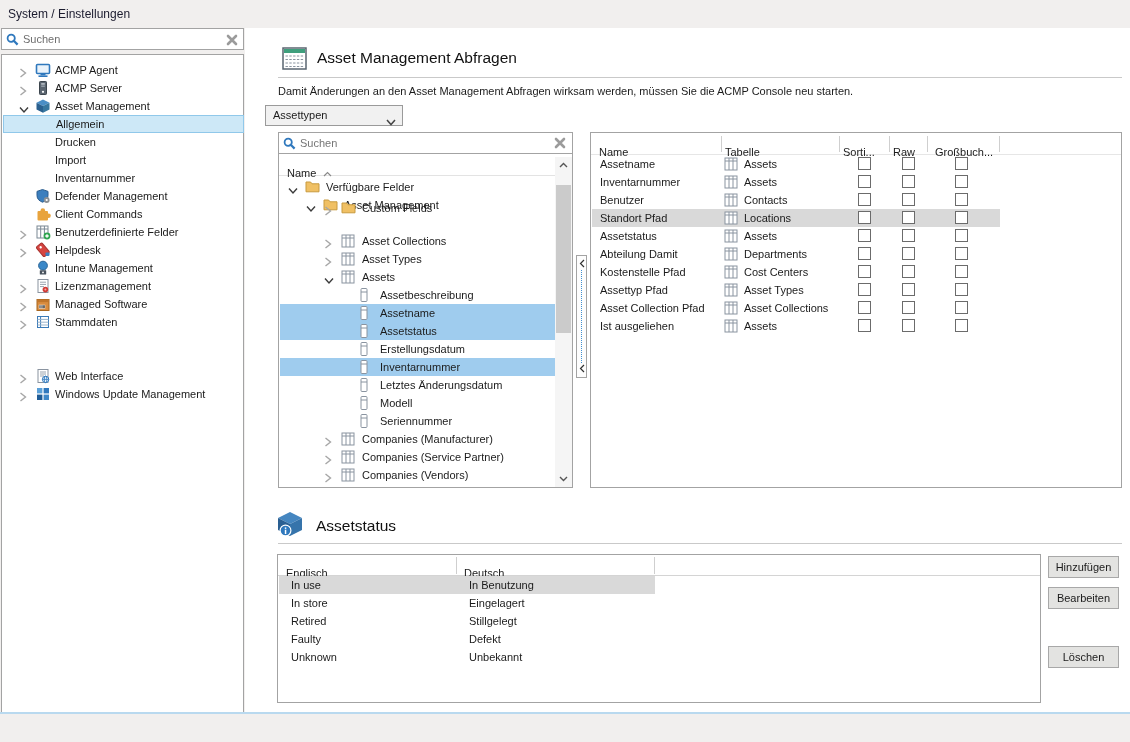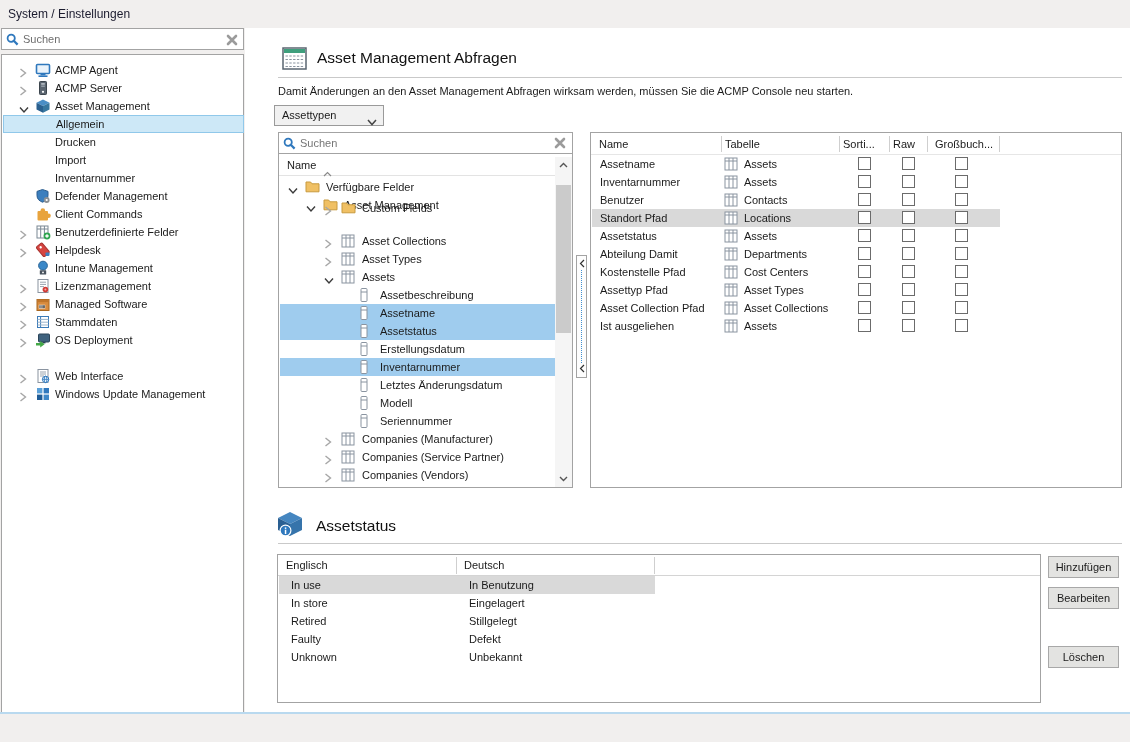--- a/index.html
+++ b/index.html
@@ -64,21 +64,21 @@
   .crow .ctab  { position:absolute; left:152px; white-space:nowrap; }
   .cb1{left:266px} .cb2{left:310px} .cb3{left:363px}
   .hsep { position:absolute; top:3px; width:1px; height:16px; background:#cfcfcf; }
 
   
   .strow { position:absolute; left:1px; width:376px; height:18px; line-height:18px; }
   .strow.sel { background:#d9d9d9; }
   .strow .en { position:absolute; left:12px; white-space:nowrap; }
   .strow .de { position:absolute; left:190px; white-space:nowrap; }
 
-  .colhead { font-size:11px; color:#1b1b1b; }
+  .colhead { font-size:11px; color:#1b1b1b;margin-top:8px; }
 
   
   .sbar { position:absolute; background:#f5f5f5; }
   .sbtn { position:absolute; left:0; width:100%; height:16px; background:#f5f5f5; text-align:center; }
   .sthumb { position:absolute; left:1px; right:1px; background:#cbcbcb; }
 
   .section-title { position:absolute; font-size:15.5px; color:#111; white-space:nowrap; }
 </style>
 </head>
 <body>
@@ -241,31 +241,20 @@
           </svg></span>
       <span class="sicon"><svg width="16" height="16" viewBox="0 0 16 16">
             <rect x="2.5" y="2.5" width="11" height="11" fill="#fff" stroke="#3a7ab8"></rect>
             <line x1="5.6" y1="2.5" x2="5.6" y2="13.5" stroke="#3a7ab8"></line>
             <line x1="2.5" y1="5.4" x2="13.5" y2="5.4" stroke="#9ab4cc"></line>
             <line x1="2.5" y1="8.2" x2="13.5" y2="8.2" stroke="#9ab4cc"></line>
             <line x1="2.5" y1="11" x2="13.5" y2="11" stroke="#9ab4cc"></line>
           </svg></span>
       <span class="slbl">Stammdaten</span>
     </div>
-    <div class="srow" style="top:276px">
-      <span class="chev"><svg width="8" height="10" viewBox="0 0 8 10">
-            <path d="M1.5 1 L6.5 5 L1.5 9" fill="none" stroke="#a6a6a6" stroke-width="1.4"></path>
-          </svg></span>
-      <span class="sicon"><svg width="16" height="16" viewBox="0 0 16 16">
-            <rect x="3.5" y="2" width="11" height="8" rx="1" fill="#3f627e" stroke="#2c4559"></rect>
-            <rect x="7.5" y="10" width="3" height="1.4" fill="#2c4559"></rect>
-            <path d="M1 11 h4.2 V9 l4.4 3.2 -4.4 3.2 v-2 H1 z" fill="#44a847"></path>
-          </svg></span>
-      <span class="slbl">OS Deployment</span>
-    </div>
     <div class="srow" style="top:312px">
       <span class="chev"><svg width="8" height="10" viewBox="0 0 8 10">
             <path d="M1.5 1 L6.5 5 L1.5 9" fill="none" stroke="#a6a6a6" stroke-width="1.4"></path>
           </svg></span>
       <span class="sicon"><svg width="16" height="16" viewBox="0 0 16 16">
             <rect x="3" y="1.5" width="10" height="13" fill="#fff" stroke="#8a94a0"></rect>
             <line x1="5" y1="4" x2="11" y2="4" stroke="#9aa4ae"></line>
             <line x1="5" y1="6" x2="11" y2="6" stroke="#9aa4ae"></line>
             <line x1="5" y1="8" x2="9" y2="8" stroke="#9aa4ae"></line>
             <circle cx="10.6" cy="11.4" r="3.2" fill="#e8f2fb" stroke="#2f78bd"></circle>
@@ -298,21 +287,21 @@
           <line x1="4.5" y1="18" x2="22.5" y2="18"></line>
           <line x1="4.5" y1="21.5" x2="22.5" y2="21.5"></line>
         </g>
       </svg>
   </span>
   <div class="section-title" style="left:317px;top:49px;">Asset Management Abfragen</div>
   <div class="hline" style="left:278px;top:77px;width:844px;"></div>
 
   <div class="abs" style="left:278px;top:85px;white-space:nowrap;">Damit Änderungen an den Asset Management Abfragen wirksam werden, müssen Sie die ACMP Console neu starten.</div>
 
-  <div class="abs" style="left:274px;top:105px;width:110px;height:21px;background:#f1f1f1;border:1px solid #9a9a9a;line-height:19px;">
+  <div class="abs" style="left:265px;top:105px;width:138px;height:21px;background:#f1f1f1;border:1px solid #9a9a9a;line-height:19px;">
     <span style="position:absolute;left:7px;">Assettypen</span>
     <span style="position:absolute;right:6px;top:7px;">
       <svg width="10" height="7" viewBox="0 0 10 7">
           <path d="M1 1 L5 5.5 L9 1" fill="none" stroke="#464646" stroke-width="1.5"></path>
         </svg>
     </span>
   </div>
 
   <div class="panel" style="left:278px;top:132px;width:295px;height:356px;">
 

